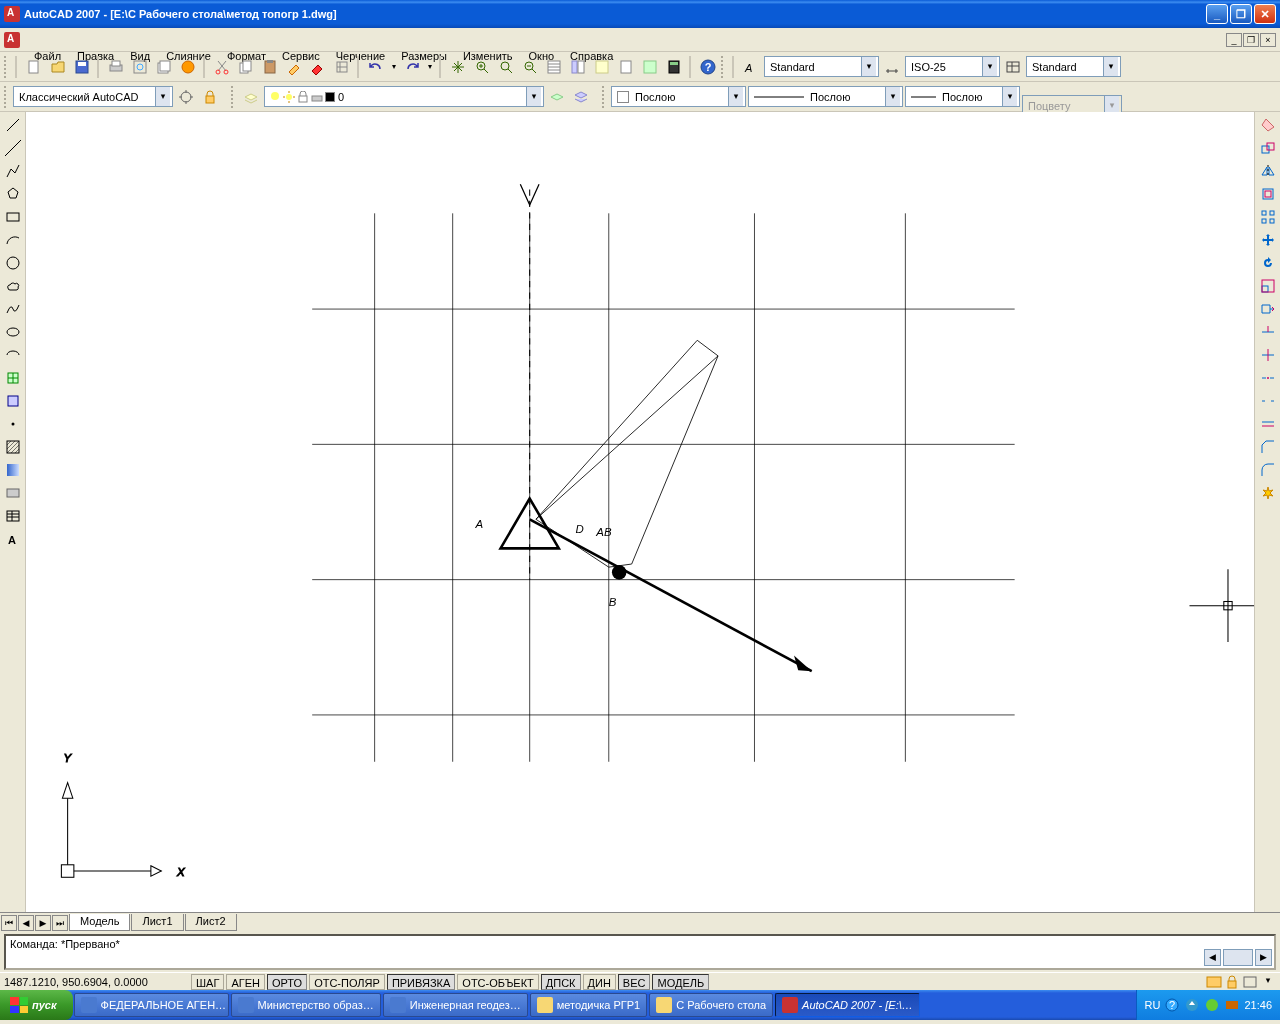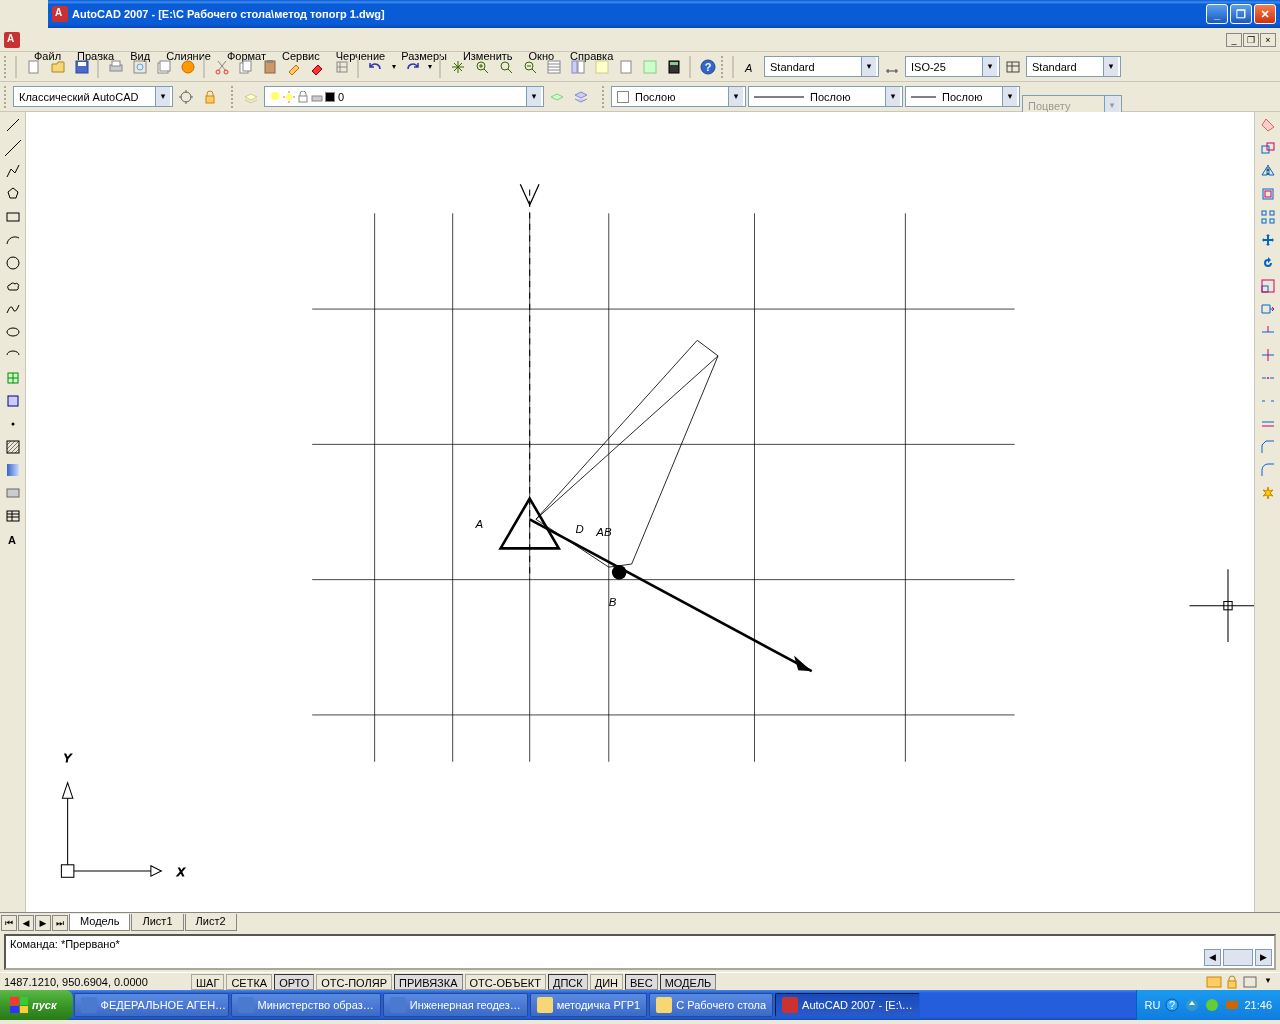--- a/index.html
+++ b/index.html
@@ -1,19 +1,19 @@
 <!DOCTYPE html>
 <html><head>
 <meta charset="utf-8">
 <style>
 * { margin: 0; padding: 0; box-sizing: border-box; font-family: Tahoma, sans-serif; font-size: 11px; }
 body { background: #ece9d8; overflow: hidden; width: 1280px; height: 1024px; }
 
 
-.titlebar { height: 28px; background: linear-gradient(to bottom, #0a5bd6 0%, #3c8cf0 8%, #0a5bd6 15%, #0a5bd6 85%, #084ab8 100%); display: flex; align-items: center; padding: 0 4px; color: #fff; margin-left: 48px; }
+.titlebar { height: 28px; background: linear-gradient(to bottom, #0a5bd6 0%, #3c8cf0 8%, #0a5bd6 15%, #0a5bd6 85%, #084ab8 100%); display: flex; align-items: center; padding: 0 4px; color: #fff; }
 .titlebar .icon { width: 16px; height: 16px; margin-right: 4px; background: #c83232; border-radius: 2px; display: inline-block; position: relative; }
 .titlebar .icon::after { content: "A"; position: absolute; left: 3px; top: 1px; font-weight: bold; font-size: 10px; color: #fff; }
 .titlebar .title { font-weight: bold; flex: 1; }
 .titlebar .btns { display: flex; gap: 2px; }
 .titlebar .btn { width: 22px; height: 20px; background: linear-gradient(to bottom, #5aa0f0, #1a5ac0); border: 1px solid #fff; border-radius: 3px; color: #fff; display: flex; align-items: center; justify-content: center; font-size: 11px; font-weight: bold; }
 .titlebar .btn.close { background: linear-gradient(to bottom, #f08050, #d03010); }
 
 
 .menubar { height: 24px; background: #ece9d8; display: flex; align-items: center; padding: 0 4px; border-bottom: 1px solid #cac6b8; }
 .menubar .app-icon { width: 16px; height: 16px; margin-right: 6px; background: #c83232; border-radius: 2px; position: relative; }
@@ -61,21 +61,21 @@
 .statusbar .toggle.on { border: 1px inset #888; background: #ddd; }
 .statusbar .right-icons { margin-left: auto; display: flex; gap: 2px; padding-right: 4px; }
 .statusbar .right-icons .ic { width: 16px; height: 14px; }
 
 
 .taskbar { height: 30px; background: linear-gradient(to bottom, #3c8cf0 0%, #245edc 10%, #245edc 90%, #1a4ab0 100%); display: flex; align-items: center; }
 .start-btn { height: 30px; background: linear-gradient(to bottom, #5cb848 0%, #3a9828 50%, #2a7818 100%); color: #fff; font-weight: bold; font-style: italic; padding: 0 16px 0 10px; display: flex; align-items: center; border-radius: 0 8px 8px 0; font-size: 14px; }
 .start-btn .flag { width: 18px; height: 16px; margin-right: 4px; display: grid; grid-template: 1fr 1fr / 1fr 1fr; gap: 1px; }
 .start-btn .flag span:nth-child(1){background:#f33;} .start-btn .flag span:nth-child(2){background:#3c3;} .start-btn .flag span:nth-child(3){background:#33f;} .start-btn .flag span:nth-child(4){background:#fc3;}
 .task-btn { height: 24px; background: linear-gradient(to bottom, #5a8ae0, #3a6ac8); border: 1px solid #2a4a90; color: #fff; padding: 0 6px; margin: 0 1px; display: flex; align-items: center; gap: 4px; max-width: 155px; overflow: hidden; white-space: nowrap; font-size: 11px; border-radius: 2px; }
-.task-btn.active { background: linear-gradient(to bottom, #1a4ab8, #2a5ac8); border: 1px inset #0a3a90; }
+.task-btn.active { background: linear-gradient(to bottom, #1a4ab8, #2a5ac8); border: 1px inset #0a3a90; font-style: italic; }
 .task-btn .ico { width: 16px; height: 16px; background: #4a7ad0; border-radius: 2px; flex-shrink: 0; }
 .tray { margin-left: auto; background: linear-gradient(to bottom, #1c9aef, #0f7de0); height: 30px; display: flex; align-items: center; padding: 0 8px; gap: 4px; color: #fff; border-left: 1px solid #0a5bc0; }
 .tray .ic { width: 16px; height: 16px; }
 .tray .clock { font-size: 11px; }
 
 .disabled { color: #999; margin-top: 18px; }
 </style>
 </head>
 <body>
 
@@ -671,21 +671,21 @@
   <div class="cmd-scroll">
     <div class="sbtn">◀</div>
     <div class="sbtn" style="width:30px"></div>
     <div class="sbtn">▶</div>
   </div>
 </div>
 
 <div class="statusbar">
   <div class="coords">1487.1210, 950.6904, 0.0000</div>
   <div class="toggle">ШАГ</div>
-  <div class="toggle">СЕТКА</div>
+  <div class="toggle">АГЕН</div>
   <div class="toggle on">ОРТО</div>
   <div class="toggle">ОТС-ПОЛЯР</div>
   <div class="toggle on">ПРИВЯЗКА</div>
   <div class="toggle">ОТС-ОБЪЕКТ</div>
   <div class="toggle on">ДПСК</div>
   <div class="toggle">ДИН</div>
   <div class="toggle on">ВЕС</div>
   <div class="toggle on">МОДЕЛЬ</div>
   <div class="right-icons">
     <span class="ic"><svg width="16" height="14">

